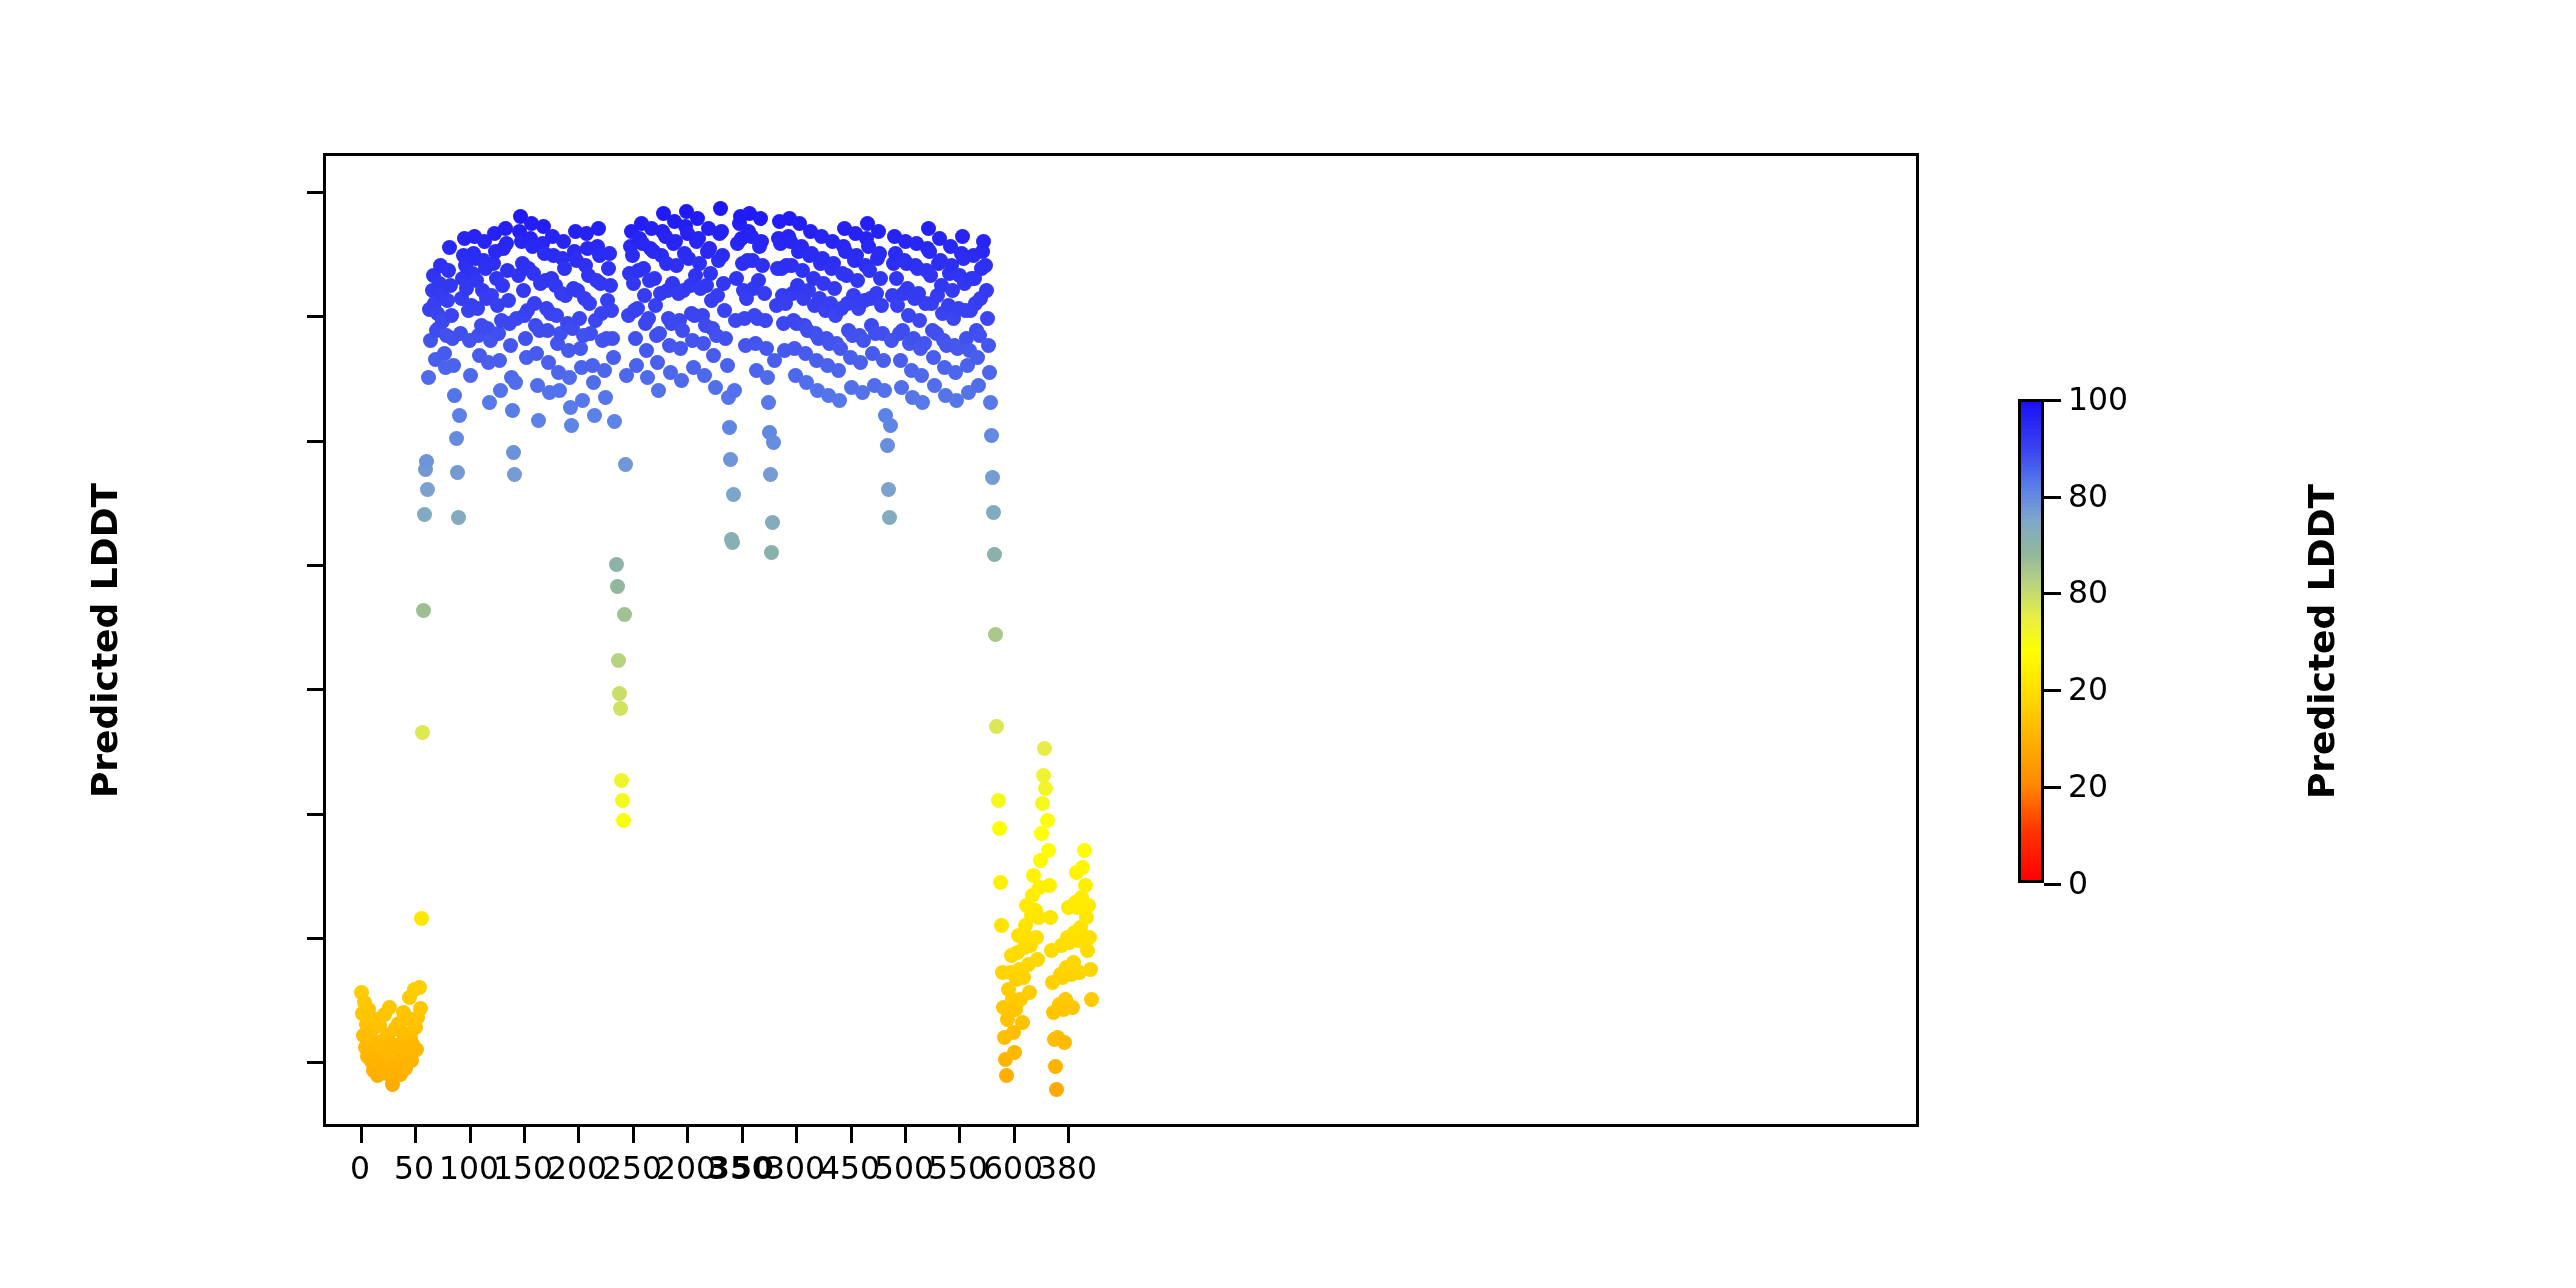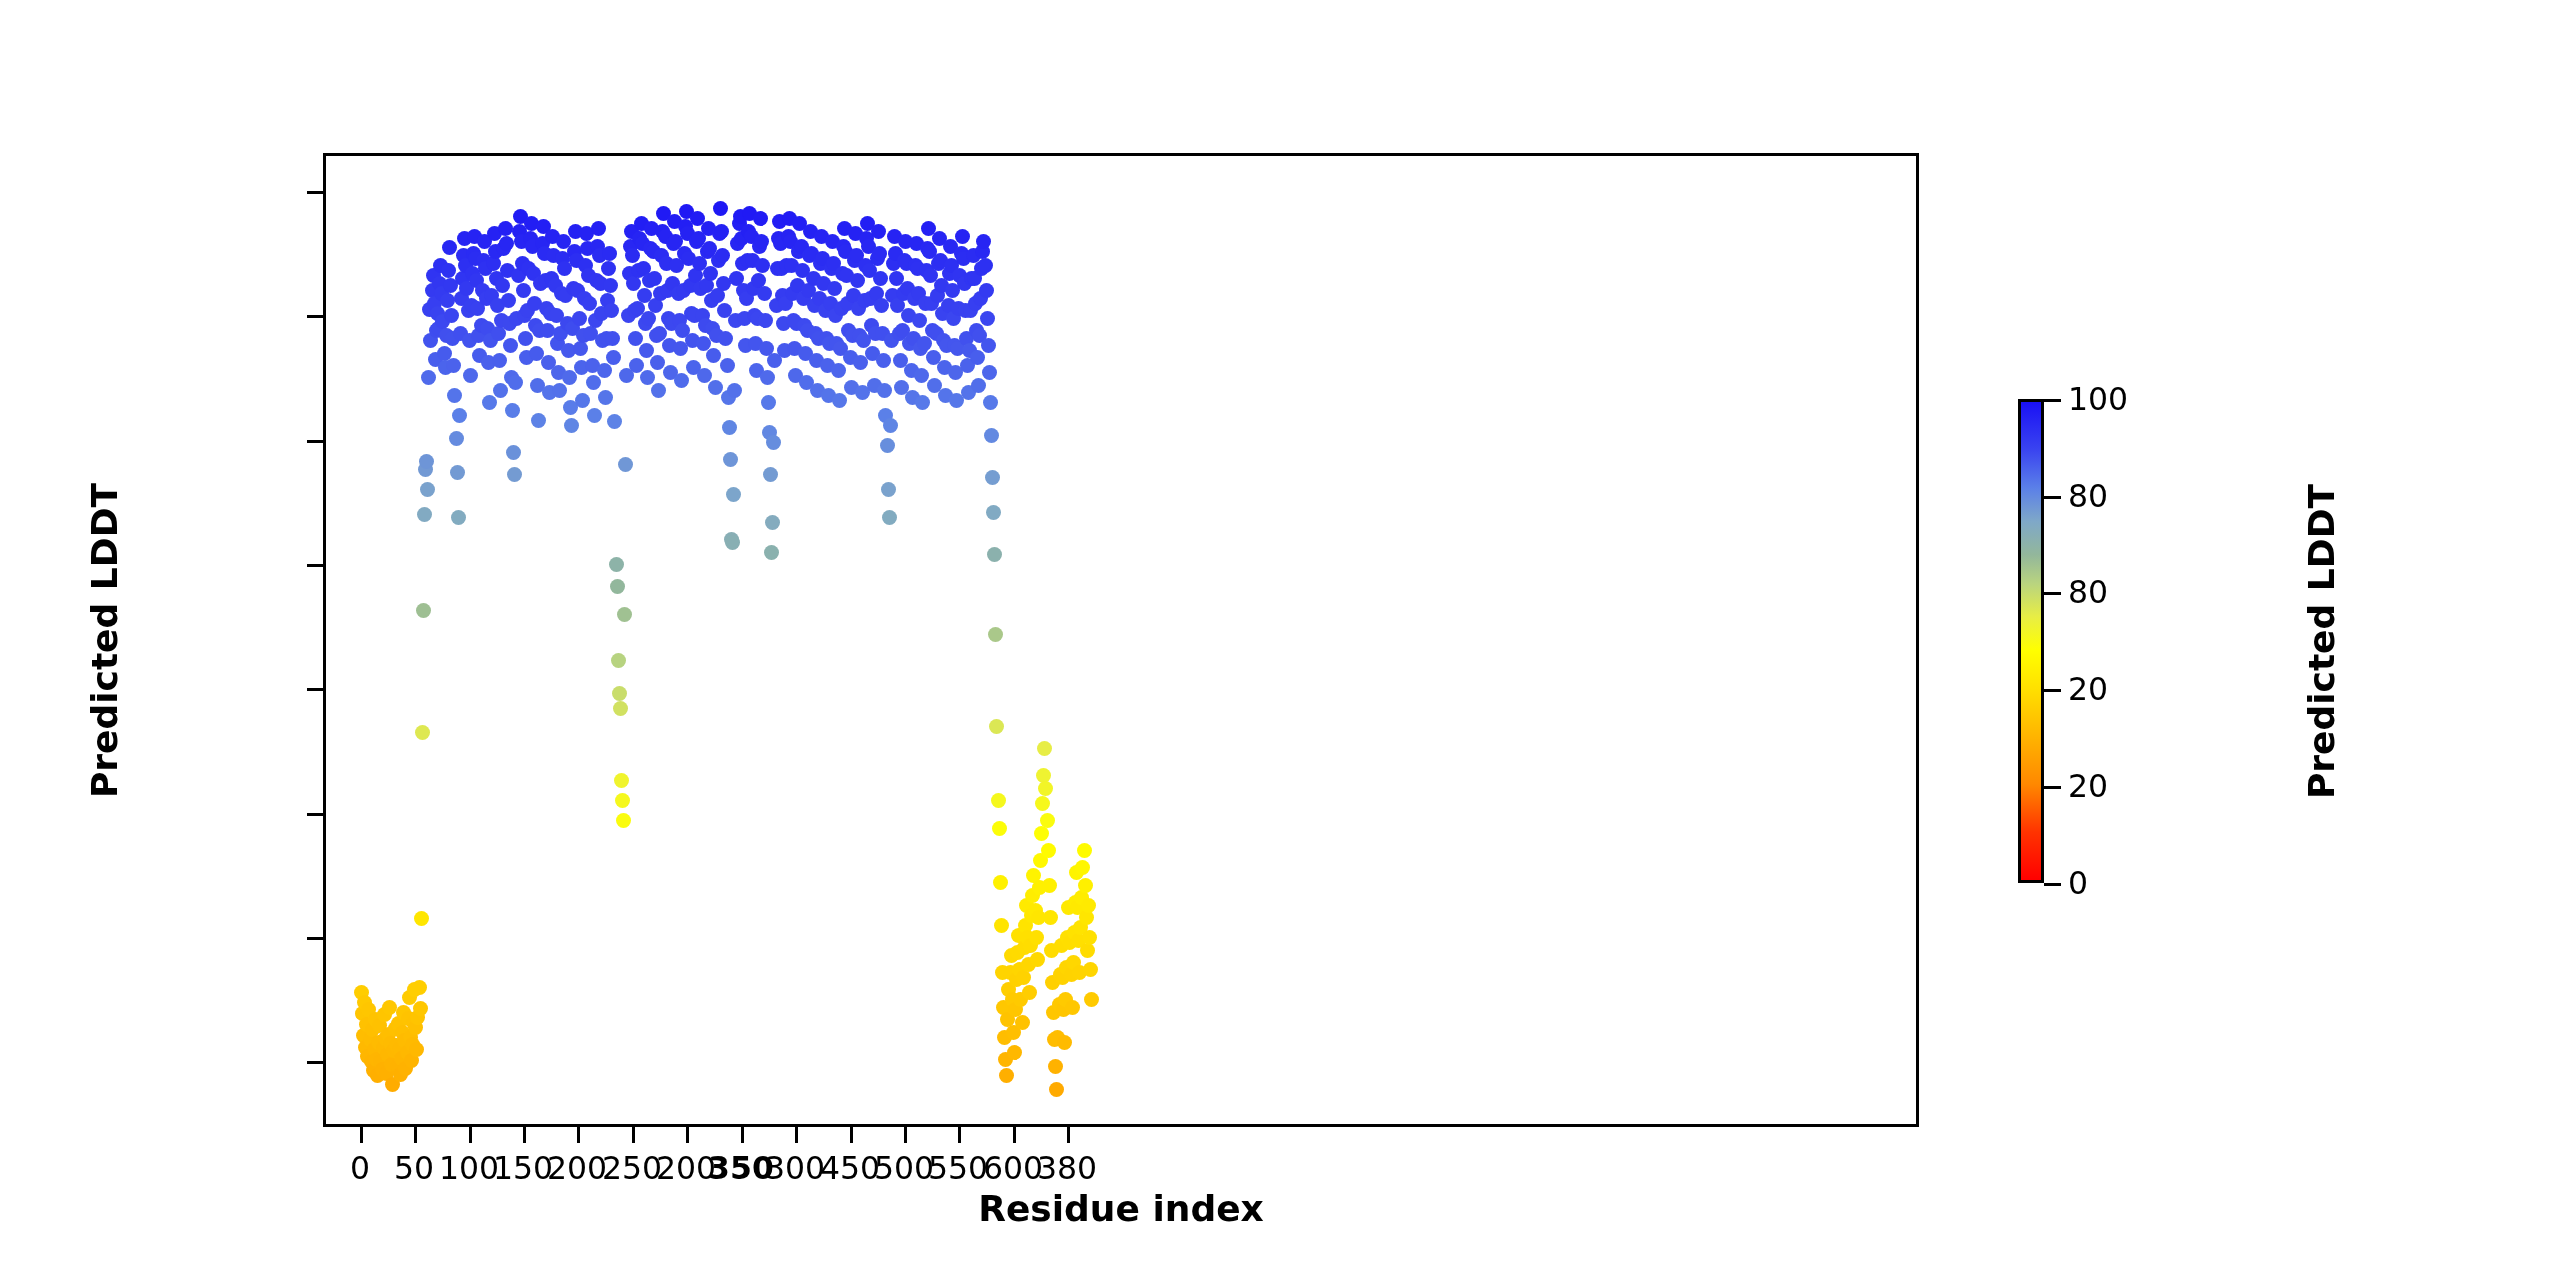--- a/index.html
+++ b/index.html
@@ -757,21 +757,20 @@
         <div class="xtick-lbl" style="left: 578px;">500</div>
         <div class="xtick" style="left: 632px;"></div>
         <div class="xtick-lbl" style="left: 632px;">550</div>
         <div class="xtick" style="left: 687px;"></div>
         <div class="xtick-lbl" style="left: 687px;">600</div>
         <div class="xtick" style="left: 741px;"></div>
         <div class="xtick-lbl" style="left: 741px;">380</div>
       </div>
   </div>
 
-  <div id="xlabel">Residue index</div>
 
   <div id="cbar-wrap">
     <div id="cbar">
       <div id="cbar-grad" style="background: linear-gradient(rgb(26, 17, 245) 0%, rgb(58, 68, 240) 10%, rgb(91, 128, 232) 18%, rgb(127, 168, 200) 25%, rgb(147, 183, 155) 32%, rgb(185, 212, 127) 38%, rgb(232, 238, 68) 45%, rgb(255, 255, 0) 52%, rgb(255, 224, 0) 60%, rgb(255, 180, 0) 70%, rgb(255, 136, 0) 80%, rgb(255, 51, 0) 90%, rgb(255, 0, 0) 100%);"></div>
     </div>
     <div id="cbar-ticks">
         <div class="cbtick" style="top: 484px;"></div>
         <div class="cbtick-lbl" style="top: 484px;">0</div>
         <div class="cbtick" style="top: 387px;"></div>
         <div class="cbtick-lbl" style="top: 387px;">20</div>

